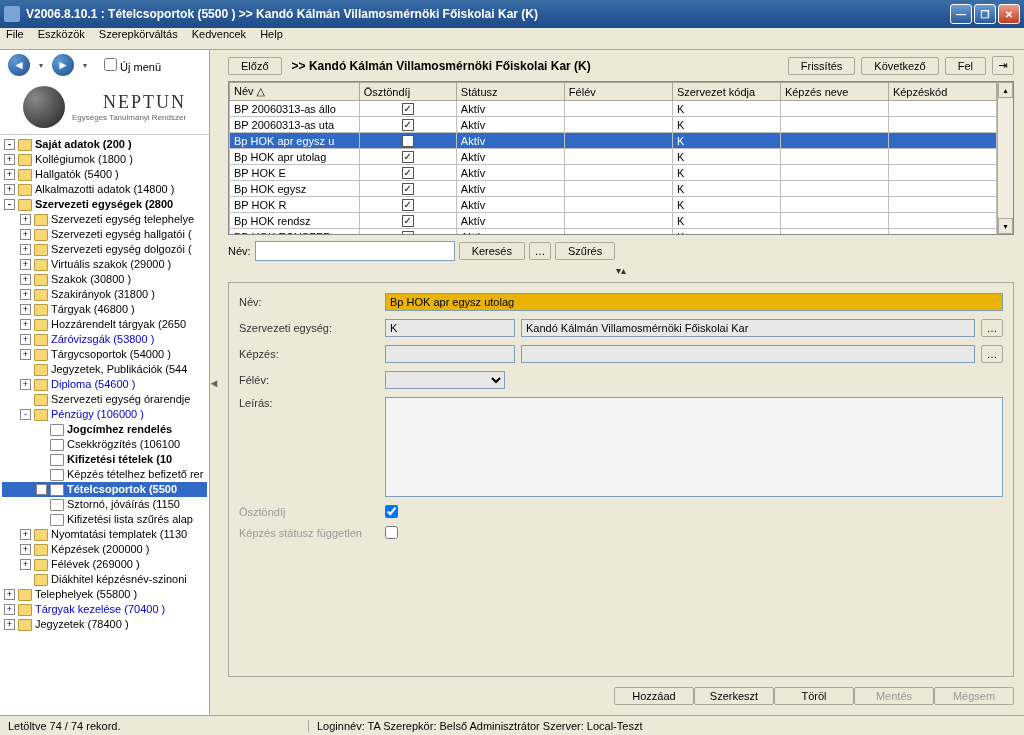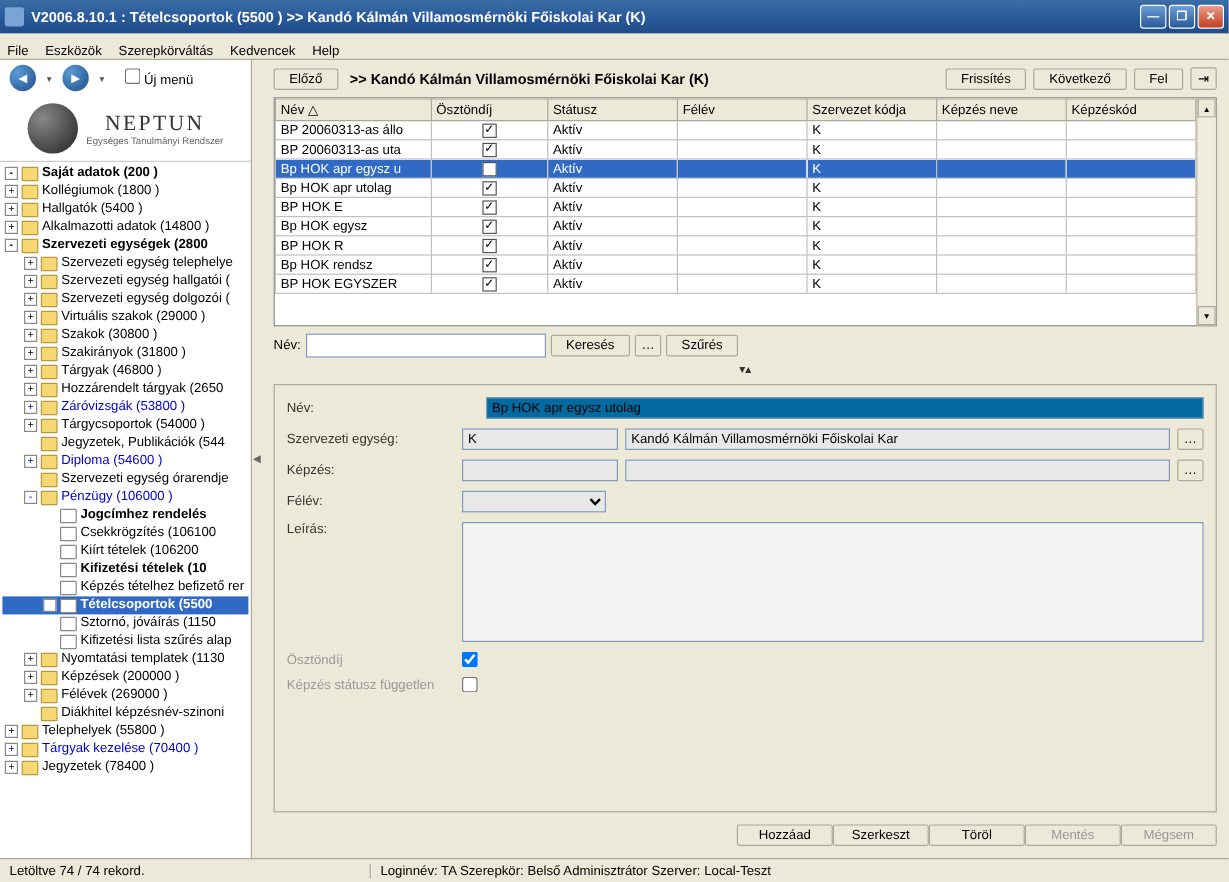--- a/index.html
+++ b/index.html
@@ -26,21 +26,21 @@
 .titlebar .title-text { flex: 1; font-size: 12px; }
 .win-buttons { display: flex; gap: 2px; }
 .win-btn {
   width: 22px; height: 20px; border: 1px solid #fff;
   background: linear-gradient(to bottom, #6b9dd9, #2a5a9a);
   border-radius: 3px; display: flex; align-items: center; justify-content: center;
   color: #fff; font-weight: bold; font-size: 10px; cursor: pointer;
 }
 .win-btn.close { background: linear-gradient(to bottom, #e79d8e, #c83c1c); }
 .menubar {
-  background: #ece9d8; height: 22px; display: flex; align-items: flex-end;
+  background: #ece9d8; height: 22px; display: flex; align-items: flex-start;
   padding: 0 6px; gap: 14px; border-bottom: 1px solid #aca899;
 }
 .menubar span { cursor: pointer; }
 .toolbar-nav {
   display: flex; align-items: center; gap: 6px; padding: 4px 8px;
 }
 .nav-arrow {
   width: 22px; height: 22px; border-radius: 50%;
   background: radial-gradient(circle at 30% 30%, #5b9bd5, #1f4c8a);
   display: flex; align-items: center; justify-content: center;
@@ -52,21 +52,21 @@
 .left-panel {
   width: 210px; background: #fff; border-right: 1px solid #aca899;
   display: flex; flex-direction: column;
 }
 .logo-area { padding: 6px; text-align: center; }
 .logo-icon {
   width: 42px; height: 42px; border-radius: 50%;
   background: radial-gradient(circle at 30% 30%, #888, #222);
   display: inline-block; vertical-align: middle;
 }
-.logo-text { display: inline-block; vertical-align: middle; margin-left: 4px; }
+.logo-text { display: inline-block; vertical-align: middle; margin-left: 4px; text-align: right; }
 .logo-text .main { font-size: 18px; letter-spacing: 2px; color: #333; font-family: Georgia, serif;}
 .logo-text .sub { font-size: 8px; color: #666; }
 .tree {
   flex: 1; overflow-y: auto; overflow-x: hidden; padding: 2px;
   border-top: 1px solid #ccc; line-height: 15px;
 }
 .tree-item { display: flex; align-items: center; white-space: nowrap; cursor: pointer; padding: 0 2px;}
 .tree-item.bold { font-weight: bold; }
 .tree-item.blue { color: #0000cc; }
 .tree-item.selected { background: #316ac5; color: #fff; }
@@ -77,21 +77,21 @@
 .right-panel { flex: 1; display: flex; flex-direction: column; background: #ece9d8; position: relative;}
 .breadcrumb-bar {
   display: flex; align-items: center; gap: 6px; padding: 6px 10px;
 }
 .btn {
   background: #ece9d8; border: 1px solid #aca899; padding: 2px 12px;
   cursor: pointer; font-size: 11px; font-family: inherit; border-radius: 2px;
 }
 .btn:disabled { color: #999; }
 .breadcrumb-title { font-weight: bold; font-size: 12px; margin-left: 4px;}
-.grid-container { margin: 0 10px; border: 1px solid #888; background: #fff; height: 191px; display: flex; }
+.grid-container { margin: 0 10px; border: 1px solid #888; background: #fff; height: 154px; display: flex; }
 .grid-inner { flex: 1; overflow: hidden; }
 .grid-scroll { width: 16px; background: #ece9d8; border-left: 1px solid #aca899; display: flex; flex-direction: column;}
 .grid-scroll .sbtn { height: 16px; background: #ece9d8; border: 1px solid #aca899; font-size: 8px; display:flex; align-items:center; justify-content:center; cursor: pointer;}
 .grid-scroll .track { flex:1; background:#f0ede0; }
 table.grid { width: 100%; border-collapse: collapse; table-layout: fixed; }
 table.grid th {
   background: #ece9d8; border: 1px solid #aca899; padding: 2px 4px;
   text-align: left; font-weight: normal; font-size: 11px;
 }
 table.grid td {
@@ -107,21 +107,21 @@
 .form-area {
   margin: 4px 10px; border: 1px solid #aca899; background: #ece9d8;
   padding: 10px; flex: 1; display: flex; flex-direction: column; gap: 8px;
 }
 .form-row { display: flex; align-items: center; gap: 6px; }
 .form-label { width: 140px; color: #333; }
 .form-label.disabled { color: #999; }
 .form-input {
   border: 1px solid #7f9db9; padding: 2px 4px; font-size: 11px; background: #fff; height: 18px;
 }
-.form-input.green { background: #0369a1; margin-left: 20px; }
+.form-input.green { background: #eab308; }
 .form-input.gray { background: #e8e8e8; }
 .form-textarea { flex: 1; height: 100px; resize: none; border: 1px solid #7f9db9; background: #f4f4f4; }
 .button-bar { display: flex; justify-content: flex-end; gap: 0; padding: 6px 10px 10px; }
 .statusbar {
   height: 20px; background: #ece9d8; border-top: 1px solid #aca899;
   display: flex; align-items: center; padding: 0 8px; gap: 20px; font-size: 11px;
 }
 .statusbar .cell { border-left: 1px solid #aca899; padding-left: 8px;}
 .statusbar .cell:first-child { border-left: none; padding-left: 0; flex:0 0 280px;}
 .dotbtn { width: 22px; padding: 2px 0;}
@@ -287,26 +287,20 @@
           <span class="tree-indent" style="width: 32px;"></span>
           <span style="width: 14px; display: inline-block;"></span>
           <span class="tree-icon doc"></span>
           <span>Jogcímhez rendelés</span>
         </div>
         <div class="tree-item">
           <span class="tree-indent" style="width: 32px;"></span>
           <span style="width: 14px; display: inline-block;"></span>
           <span class="tree-icon doc"></span>
           <span>Csekkrögzítés (106100</span>
-        </div>
-        <div class="tree-item">
-          <span class="tree-indent" style="width: 32px;"></span>
-          <span style="width: 14px; display: inline-block;"></span>
-          <span class="tree-icon doc"></span>
-          <span>Kiírt tételek (106200</span>
         </div>
         <div class="tree-item bold">
           <span class="tree-indent" style="width: 32px;"></span>
           <span style="width: 14px; display: inline-block;"></span>
           <span class="tree-icon doc"></span>
           <span>Kifizetési tételek (10</span>
         </div>
         <div class="tree-item">
           <span class="tree-indent" style="width: 32px;"></span>
           <span style="width: 14px; display: inline-block;"></span>

